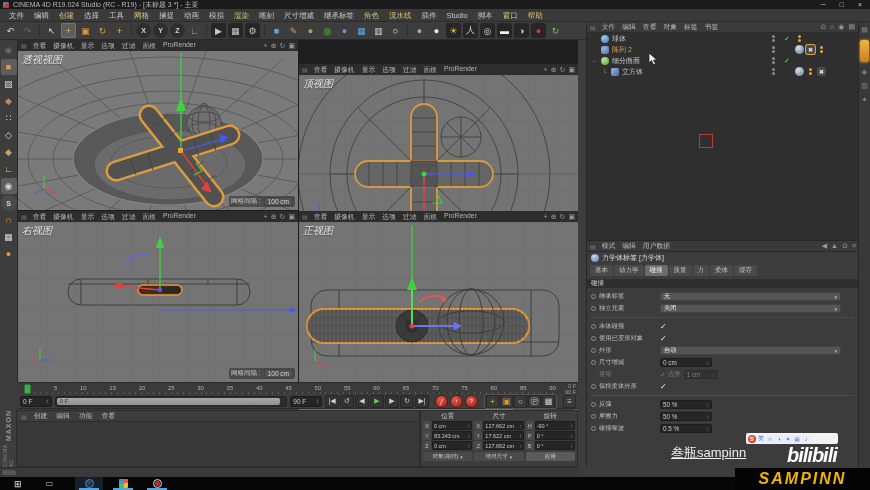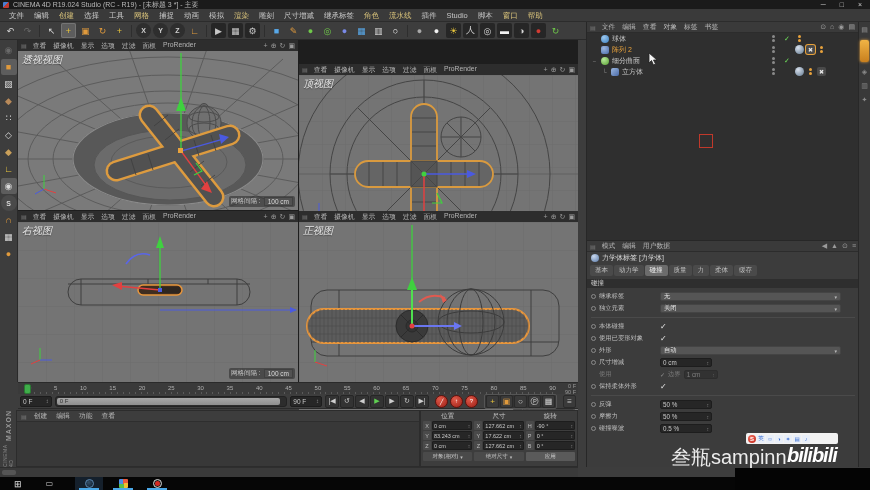--- a/index.html
+++ b/index.html
@@ -233,21 +233,21 @@
 
   
   #sogou-bar { left:746px; top:433px; width:92px; height:11px; background:#f2f2f2;
                border-radius:2px; display:flex; align-items:center; gap:1px; padding:0 2px; }
   #sogou-logo { width:8px; height:8px; border-radius:50%; background:radial-gradient(circle at 35% 30%,#f06a5a,#c02418);
                 color:#fff; font-size:6px; font-weight:bold; display:flex; align-items:center;
                 justify-content:center; }
   .sg-ico { width:8px; height:8px; background:#e8eef8; border-radius:1px; color:#3b6fd4;
             font-size:5.5px; display:flex; align-items:center; justify-content:center; }
   #wm-black { left:735px; top:468px; width:135px; height:22px; background:#040404; }
-  #wm-name { left:671px; top:444px; font-size:20px; color:#ededed; letter-spacing:0; }
+  #wm-name { left:671px; top:444px; font-size:13px; color:#ededed; letter-spacing:0;text-decoration:underline; }
   #wm-bili { left:787px; top:444px; font-size:20px; font-weight:bold; color:#fff;
              letter-spacing:-1px; font-style:italic; }
   #wm-badge { left:737px; top:469px; width:131px; height:20px; display:flex; align-items:center;
               justify-content:center; font-size:16px; font-weight:bold; font-style:italic;
               color:#f0b400; letter-spacing:2px; }
 
   
   #cursor { left:648px; top:52px; width:10px; height:14px; }
 </style>
 </head>
@@ -1084,14 +1084,15 @@
         <span class="sg-ico">英</span>
         <span class="sg-ico">☺</span>
         <span class="sg-ico">◑</span>
         <span class="sg-ico">✦</span>
         <span class="sg-ico">▤</span>
         <span class="sg-ico">♪</span>
       </span>
   </div>
   <div id="wm-name" class="abs">叁瓶sampinn</div>
   <div id="wm-bili" class="abs">bilibili</div>
+  <div id="wm-badge" class="abs">SAMPINN</div>
 
 </div>
 
 </body></html>

